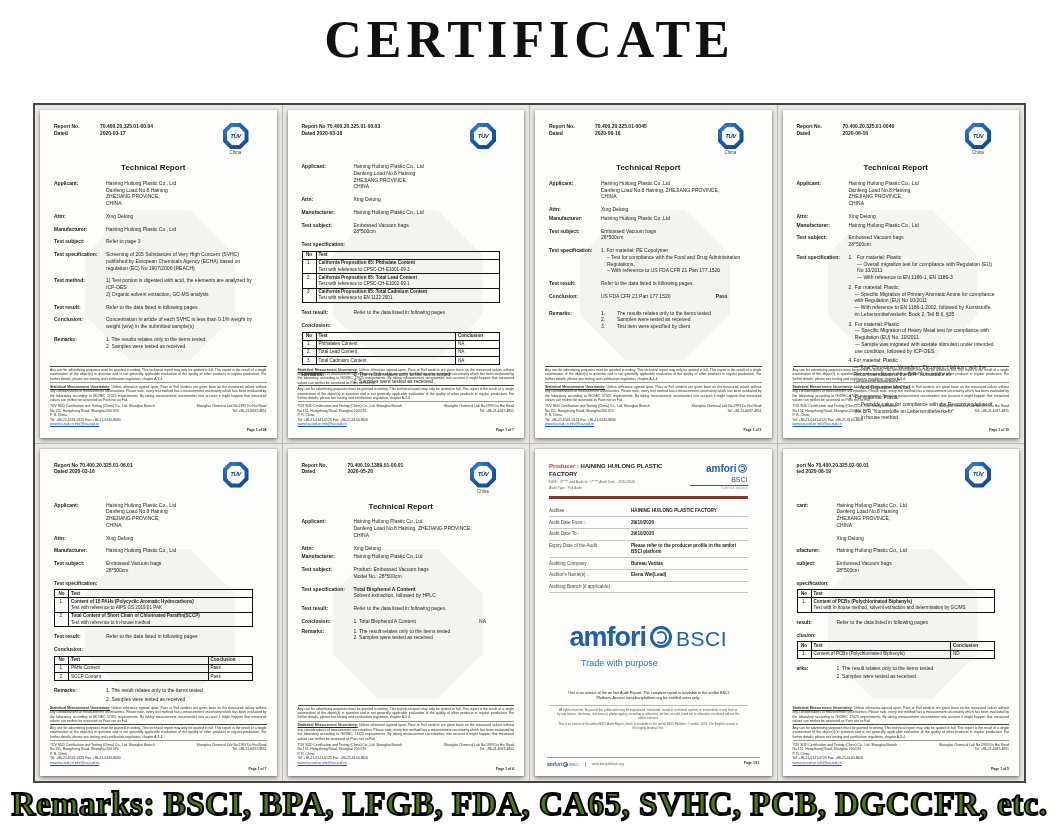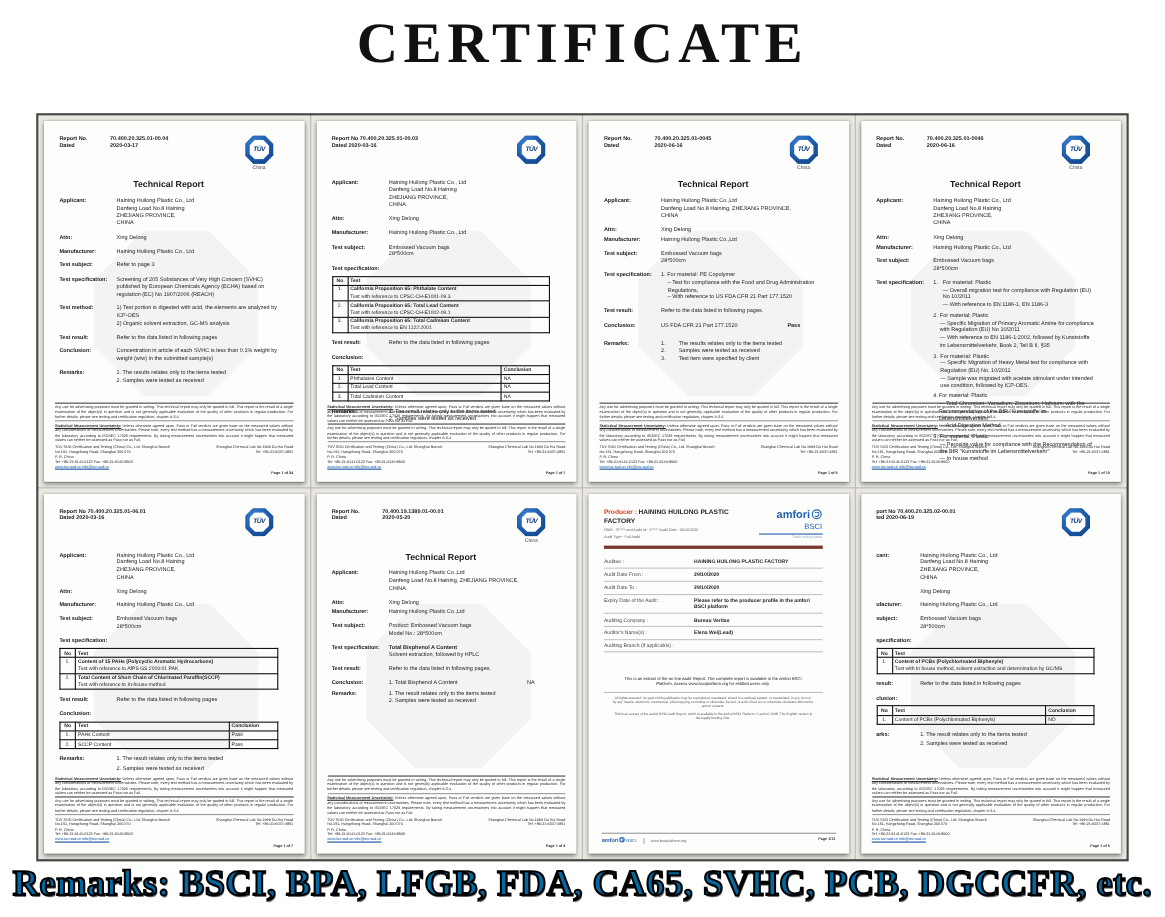--- a/index.html
+++ b/index.html
@@ -105,21 +105,21 @@
   .am-foot { position:absolute; left:12px; right:12px; bottom:8px; border-top:0.6px solid #999; padding-top:3px; display:flex; justify-content:space-between; align-items:flex-start; font-size:3.4px; color:#666; }
   .am-foot .lg { color:#1f5fac; font-weight:bold; font-size:5px; }
   .am-foot .lg .am-bsci2 { font-weight:normal; font-size:4px; }
   .am-foot .url { border-left:0.6px solid #aaa; padding-left:6px; margin-left:6px; }
   .am-foot .pg b { color:#333; }
 
   
   .remarks {
     position:absolute; left:0; right:0; top:786px; text-align:center;
     font-family:"Liberation Serif", serif; font-weight:800; font-size:33px;
-    color:#0369a1; -webkit-text-stroke:1.9px #000; letter-spacing:0.5px;
+    color:#4d7c0f; -webkit-text-stroke:1.9px #000; letter-spacing:0.5px;
     text-shadow:1px 1px 0 rgba(0,0,0,.55);
   }
 </style>
 </head>
 <body>
 
 <div class="title">CERTIFICATE</div>
 
 <div class="board">
 
@@ -814,20 +814,24 @@
           </div>
         <div class="am-row">
             <span class="alab">Auditor's Name(s) :</span>
             <span class="aval">Elena Wei(Lead)</span>
           </div>
         <div class="am-row">
             <span class="alab">Auditing Branch (if applicable) :</span>
             <span class="aval"></span>
           </div>
       </div>
+      <div class="am-big">
+        <span class="w">amfori</span><span class="s"></span><span class="bsci">BSCI</span>
+        <div class="tag">Trade with purpose</div>
+      </div>
       <div class="am-extract">This is an extract of the on line Audit Report. The complete report is available in the amfori BSCI Platform. Access www.bsciplatform.org for entitled users only.</div>
       <div class="am-legal">
         <div>All rights reserved. No part of this publication may be reproduced, translated, stored in a retrieval system, or transmitted, in any form or by any means, electronic, mechanical, photocopying, recording or otherwise, be lent, re-sold, hired out or otherwise circulated without the amfori consent.</div>
         <div style="margin-top:2px">This is an extract of the amfori BSCI Audit Report, which is available in the amfori BSCI Platform. © amfori, 2018. The English version is the legally binding One.</div>
       </div>
       <div class="am-foot">
         <div style="display:flex;align-items:center">
           <span class="lg"><span>amfori</span><span class="swirl" style="width:5px;height:5px;border-width:1px"></span><span class="am-bsci2">BSCI</span></span>
           <span class="url">www.bsciplatform.org</span>
         </div>

